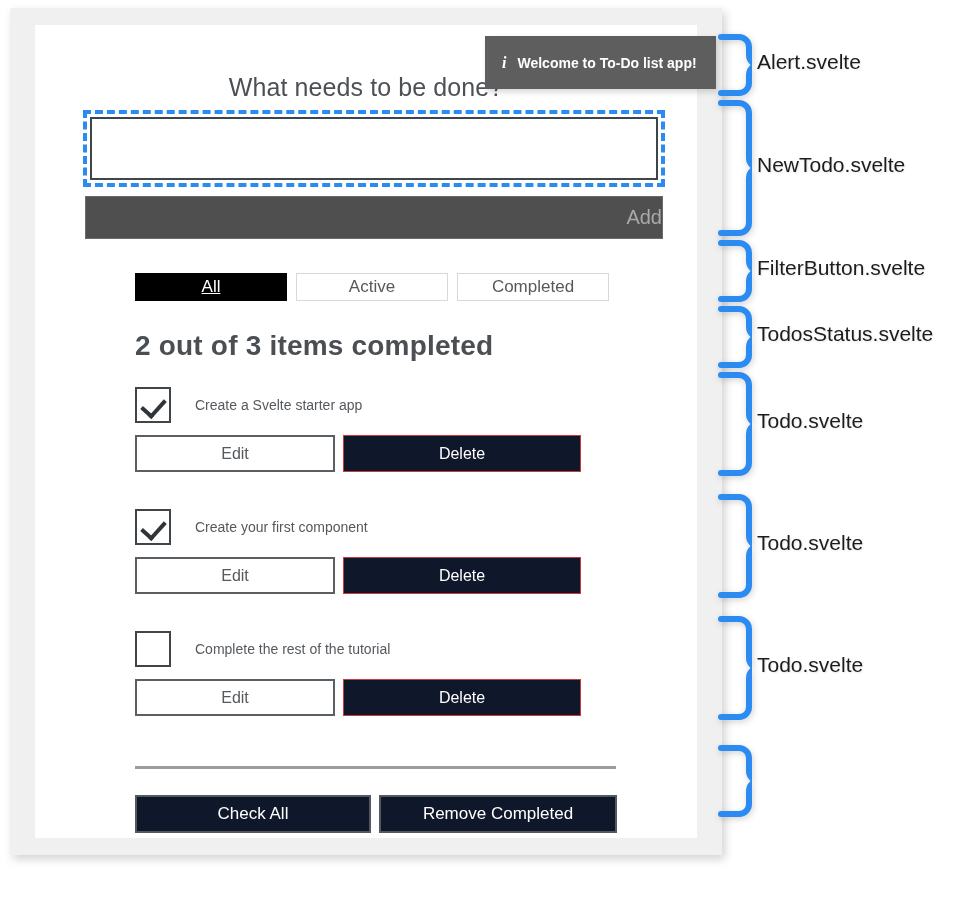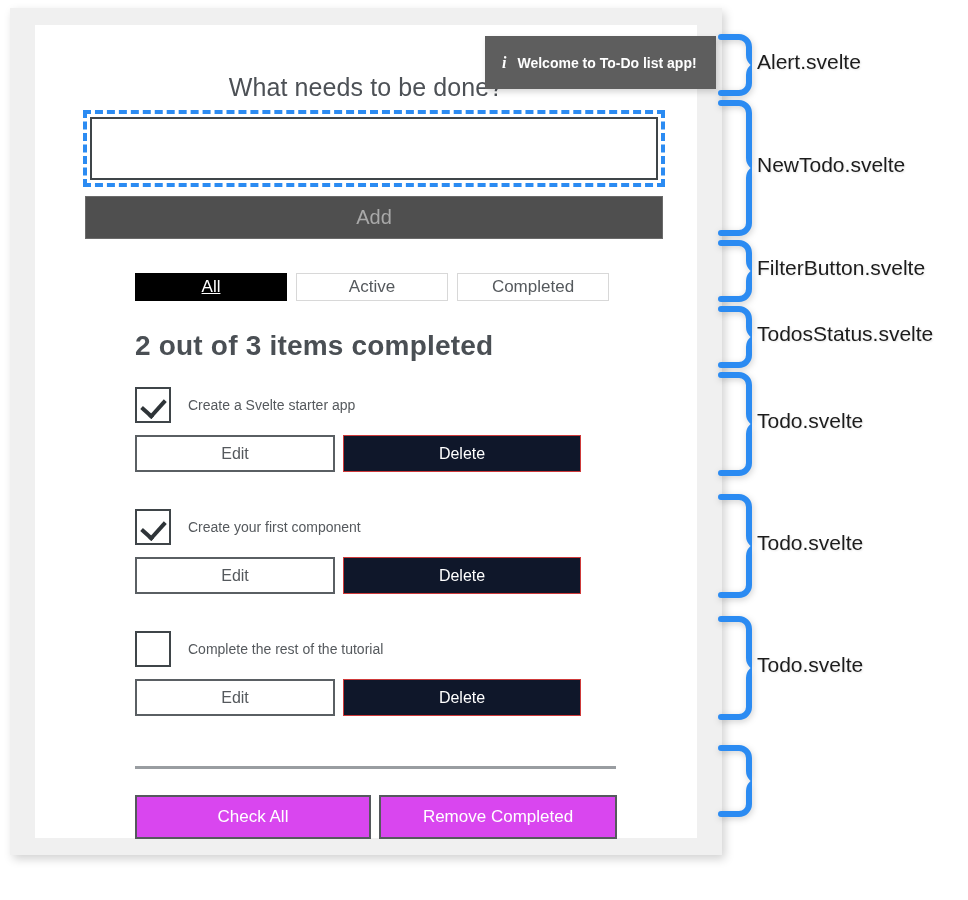--- a/index.html
+++ b/index.html
@@ -79,21 +79,21 @@
     left: 50px;
     top: 171px;
     width: 578px;
     height: 43px;
     background: #4f4f4f;
     border: 1px solid #6b6b6b;
     box-sizing: border-box;
     color: #a9a9a9;
     font-size: 20px;
     font-family: "Liberation Sans", sans-serif;
-    text-align: center;
+    text-align: right;
     line-height: 41px;
     cursor: default;
   }
 
   
   .filter-row {
     position: absolute;
     left: 100px;
     top: 248px;
     width: 480px;
@@ -163,21 +163,21 @@
     position: absolute;
     left: 9px;
     top: 5px;
     width: 11px;
     height: 19px;
     border: solid #2e3438;
     border-width: 0 4px 4px 0;
     transform: rotate(42deg);
   }
   .todo-label {
-    margin-left: 17px;
+    margin-left: 24px;
     font-size: 14px;
     color: #55595d;
     white-space: nowrap;
   }
   .todo-btn-row {
     position: absolute;
     left: 100px;
     top: 62px;
     display: flex;
     gap: 8px;
@@ -222,23 +222,23 @@
   }
   .more-actions {
     position: absolute;
     left: 100px;
     top: 770px;
     display: flex;
     gap: 8px;
   }
   .action-btn {
     width: 236px;
-    height: 44px;
-    box-sizing: border-box;
-    background: #d946ef;
+    height: 38px;
+    box-sizing: border-box;
+    background: #0f172a;
     border: 2px solid #55595d;
     color: #ffffff;
     font-size: 17px;
     font-family: "Liberation Sans", sans-serif;
     display: flex;
     align-items: center;
     justify-content: center;
     cursor: pointer;
   }
   .action-btn.wide { width: 238px; }

